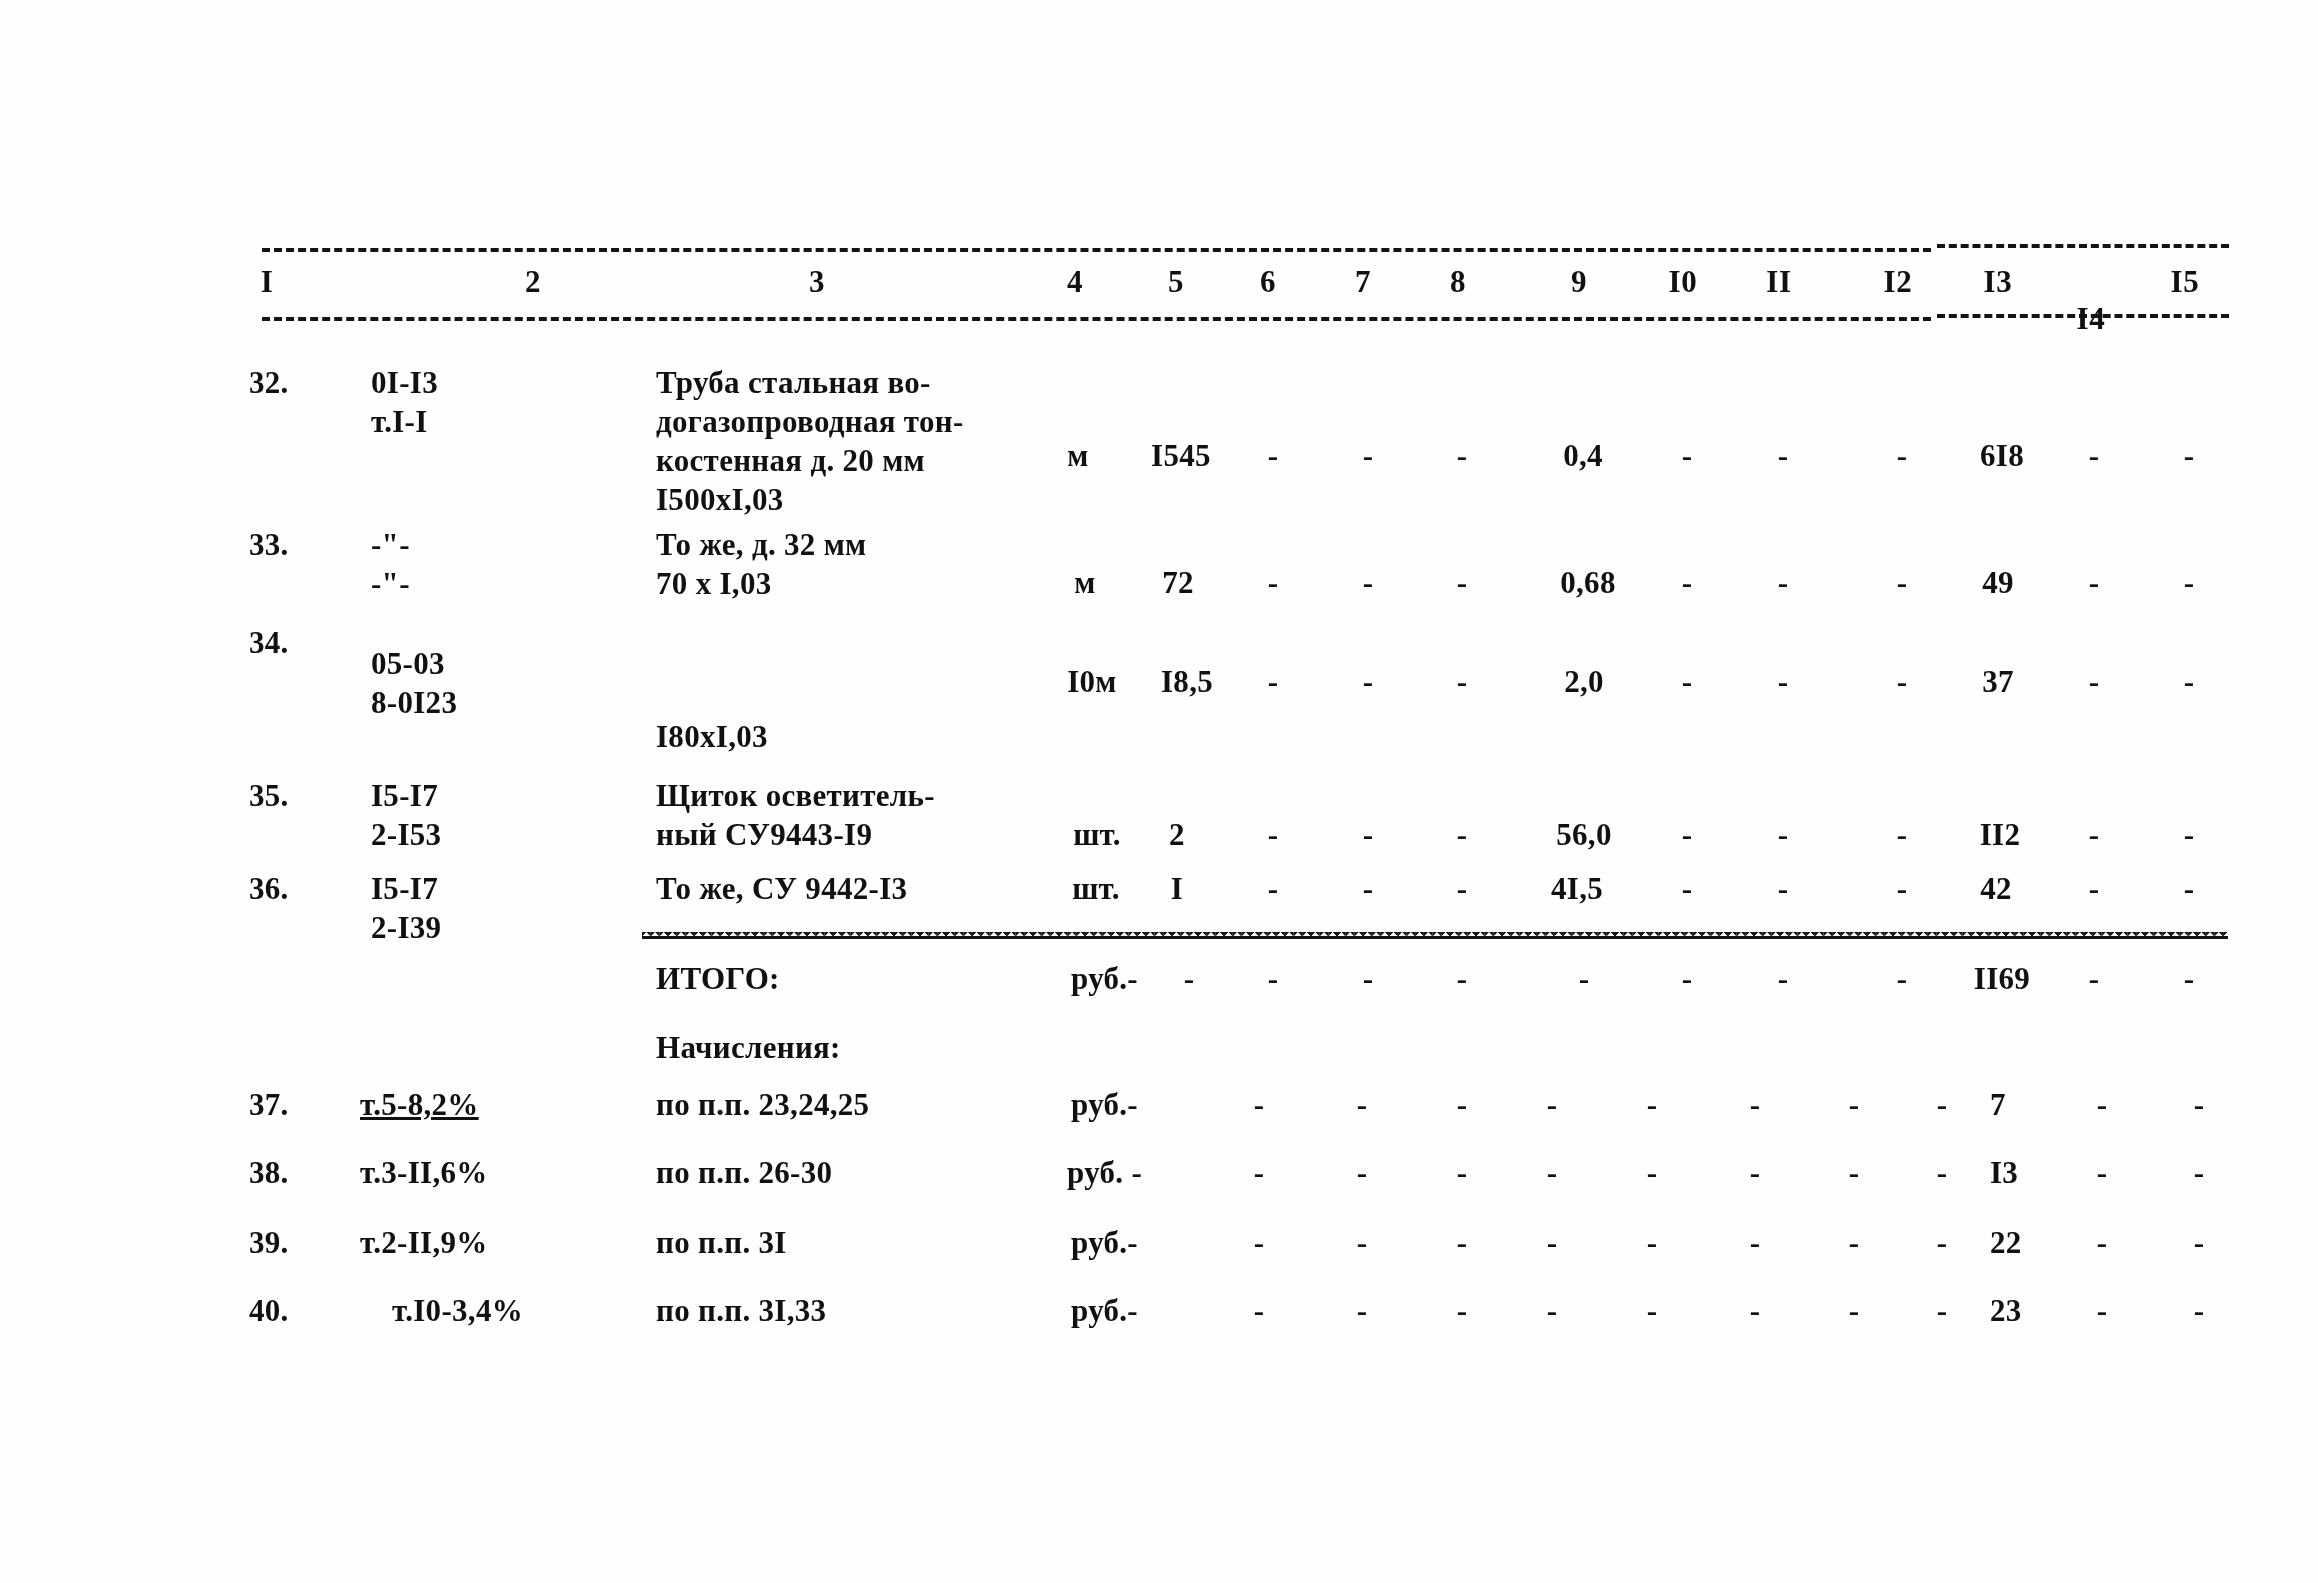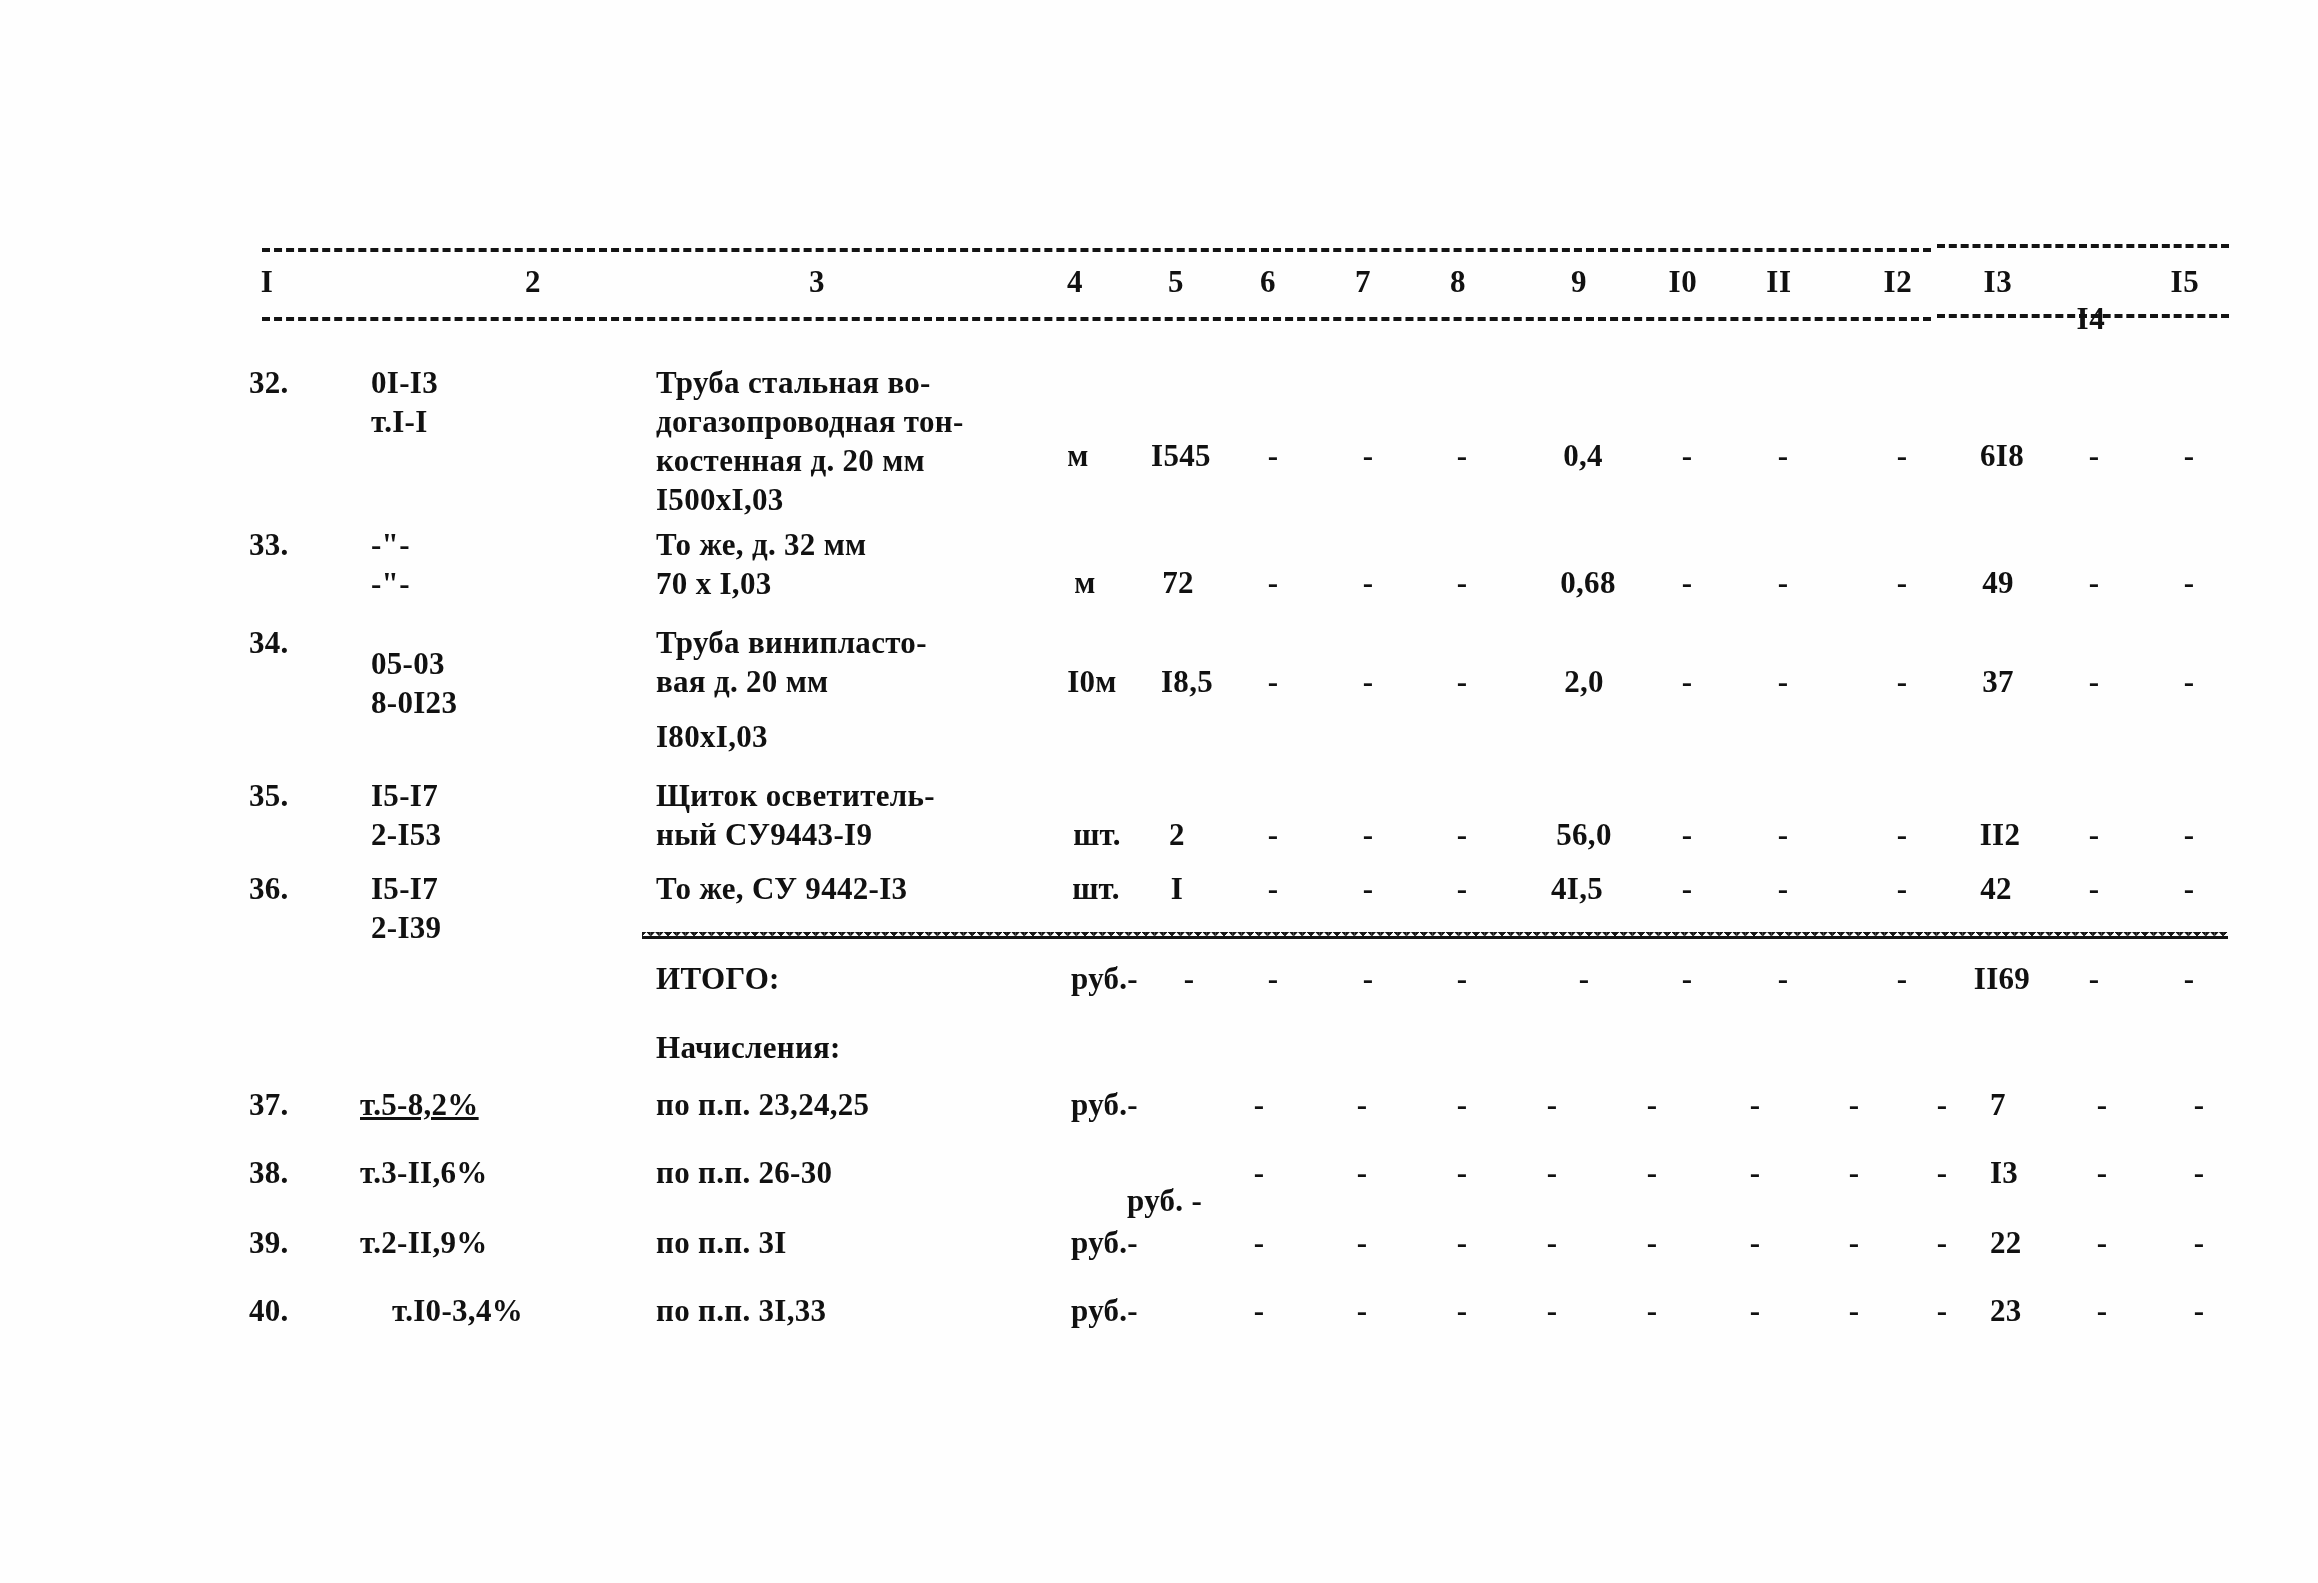--- a/index.html
+++ b/index.html
@@ -182,22 +182,20 @@
     <div class="dashmark" style="left:1687px; top:563px;">-</div>
     <div class="dashmark" style="left:1783px; top:563px;">-</div>
     <div class="dashmark" style="left:1902px; top:563px;">-</div>
     <div class="cell center" style="left:1998px; top:563px;">49</div>
     <div class="dashmark" style="left:2094px; top:563px;">-</div>
     <div class="dashmark" style="left:2189px; top:563px;">-</div>
 
     <div class="cell" style="left:249px; top:623px;">34.</div>
     <div class="cell multiline" style="left:371px; top:644px;">05-03
 8-0I23</div>
-    <div class="cell multiline" style="left:656px; top:623px;">Труба винипласто-
-вая д. 20 мм</div>
     <div class="cell" style="left:656px; top:717px;">I80xI,03</div>
     <div class="cell center" style="left:1092px; top:662px;">I0м</div>
     <div class="cell center" style="left:1187px; top:662px;">I8,5</div>
     <div class="dashmark" style="left:1273px; top:662px;">-</div>
     <div class="dashmark" style="left:1368px; top:662px;">-</div>
     <div class="dashmark" style="left:1462px; top:662px;">-</div>
     <div class="cell center" style="left:1584px; top:662px;">2,0</div>
     <div class="dashmark" style="left:1687px; top:662px;">-</div>
     <div class="dashmark" style="left:1783px; top:662px;">-</div>
     <div class="dashmark" style="left:1902px; top:662px;">-</div>
@@ -270,21 +268,21 @@
     <div class="dashmark" style="left:1755px; top:1085px;">-</div>
     <div class="dashmark" style="left:1854px; top:1085px;">-</div>
     <div class="dashmark" style="left:1942px; top:1085px;">-</div>
     <div class="cell" style="left:1990px; top:1085px;">7</div>
     <div class="dashmark" style="left:2102px; top:1085px;">-</div>
     <div class="dashmark" style="left:2199px; top:1085px;">-</div>
 
     <div class="cell" style="left:249px; top:1153px;">38.</div>
     <div class="cell" style="left:360px; top:1153px;">т.3-II,6%</div>
     <div class="cell" style="left:656px; top:1153px;">по п.п. 26-30</div>
-    <div class="cell" style="left:1127px; top:1153px;margin-top:28px;">руб. -</div>
+    <div class="cell" style="left:1067px; top:1153px;">руб. -</div>
     <div class="dashmark" style="left:1259px; top:1153px;">-</div>
     <div class="dashmark" style="left:1362px; top:1153px;">-</div>
     <div class="dashmark" style="left:1462px; top:1153px;">-</div>
     <div class="dashmark" style="left:1552px; top:1153px;">-</div>
     <div class="dashmark" style="left:1652px; top:1153px;">-</div>
     <div class="dashmark" style="left:1755px; top:1153px;">-</div>
     <div class="dashmark" style="left:1854px; top:1153px;">-</div>
     <div class="dashmark" style="left:1942px; top:1153px;">-</div>
     <div class="cell" style="left:1990px; top:1153px;">I3</div>
     <div class="dashmark" style="left:2102px; top:1153px;">-</div>

